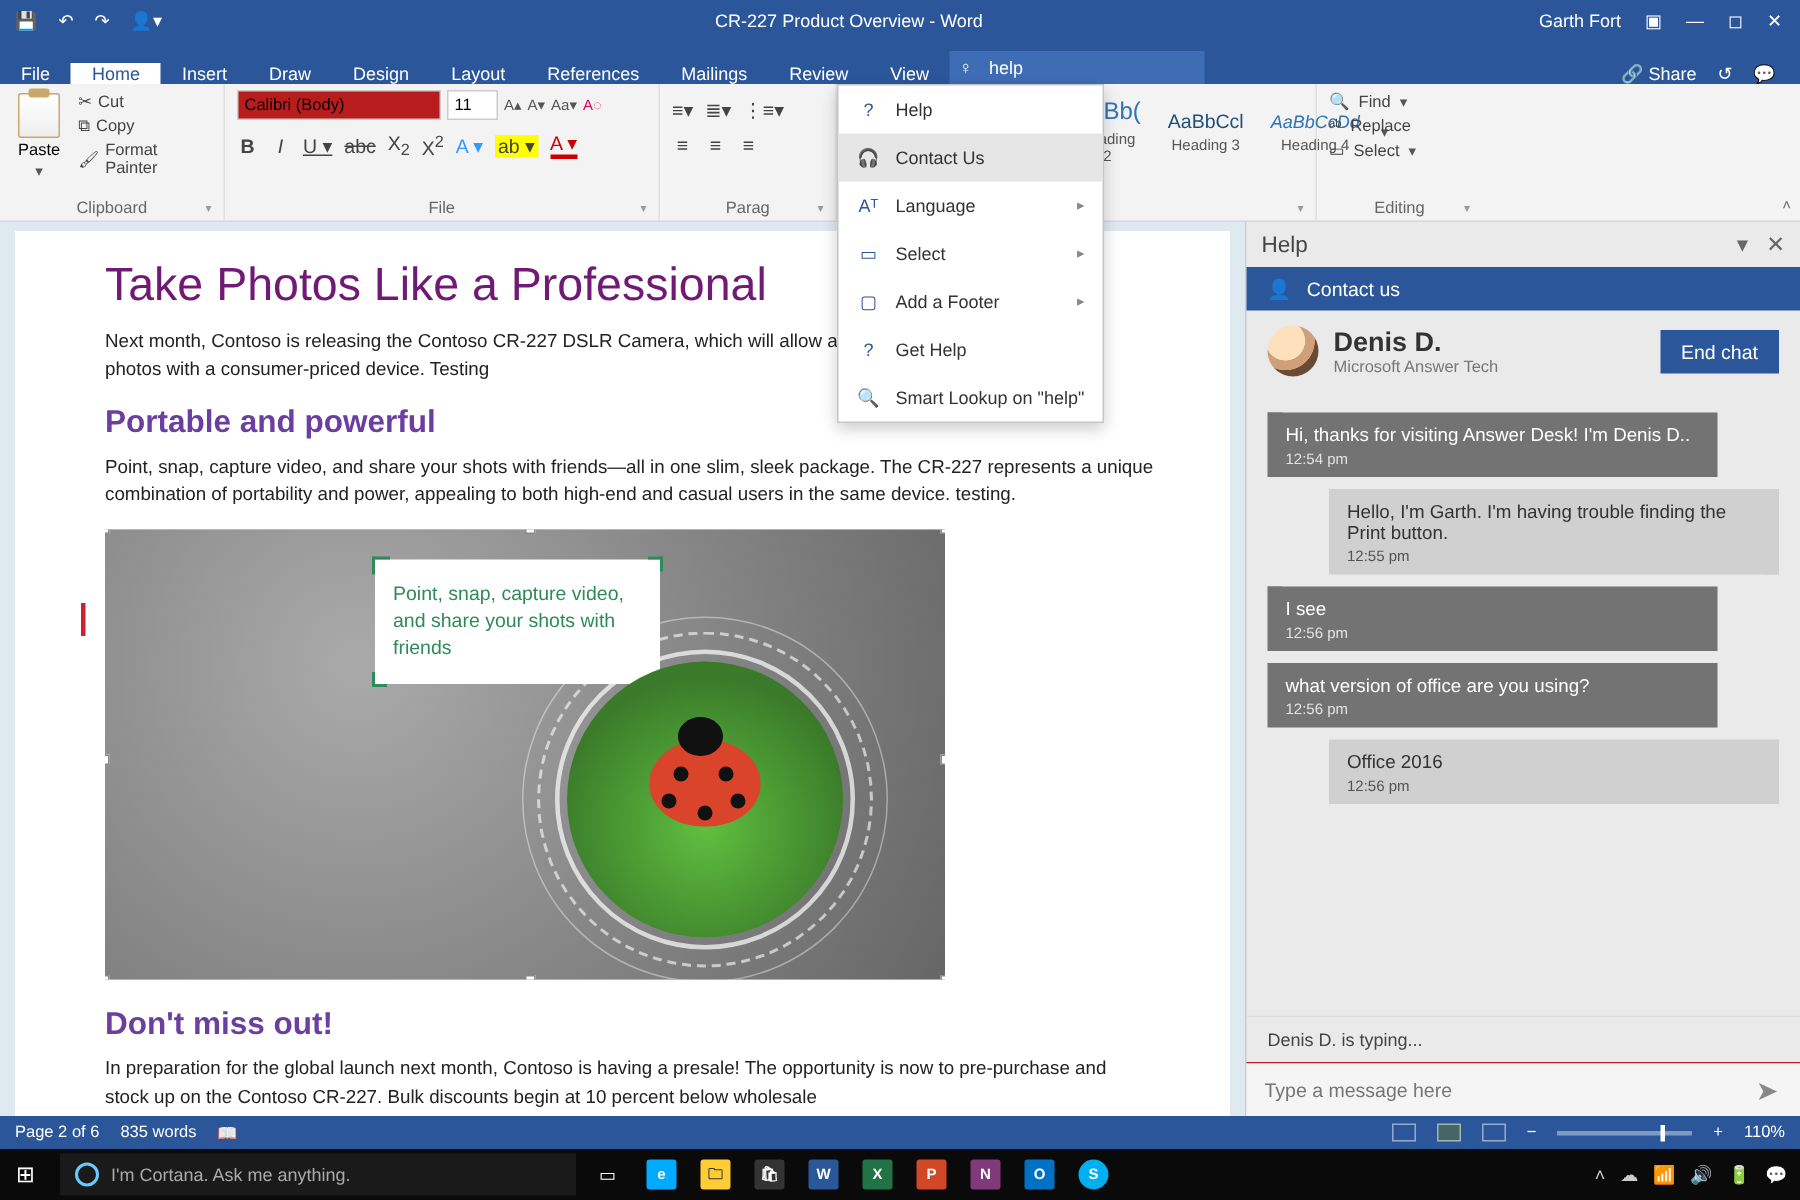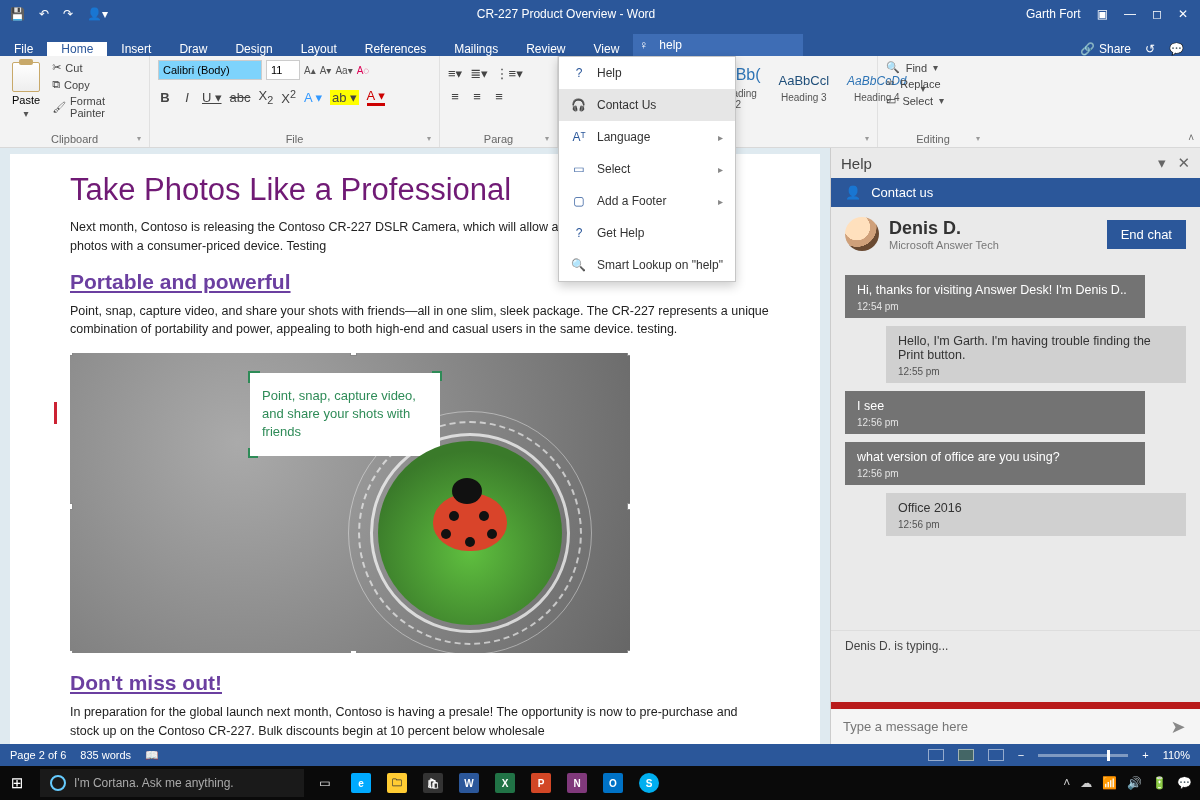--- a/index.html
+++ b/index.html
@@ -27,21 +27,21 @@
 .group { border-right: 1px solid #e0e0e0; padding: 4px 8px 2px 8px; display: flex; flex-direction: column; justify-content: space-between; font-size: 11px; }
 .group-label { text-align: center; color: #666; font-size: 11px; padding-top: 2px; position: relative; }
 .group-label::after { content: "▾"; font-size: 8px; position: absolute; right: 0; bottom: 2px; color: #999; }
 .group-body { display: flex; gap: 6px; align-items: flex-start; }
 .vstack { display: flex; flex-direction: column; gap: 2px; }
 .btn-sm { font-size: 11px; color: #444; display: flex; align-items: center; gap: 4px; padding: 1px 2px; cursor: pointer; }
 .paste-big { display:flex; flex-direction:column; align-items:center; gap:2px; padding: 2px 4px;}
 .paste-icon { width:28px; height:30px; background:linear-gradient(#fff,#eee); border:1px solid #c8a96a; border-radius:2px; position:relative;}
 .paste-icon::before{content:"";position:absolute;top:-4px;left:6px;width:14px;height:6px;background:#c8a96a;border-radius:2px;}
 .font-row { display:flex; align-items:center; gap:4px;}
-.font-select { border:1px solid #ccc; background:#7dd3fc; font-size:11px; padding:2px 4px; width:104px; height:20px;}
+.font-select { border:1px solid #ccc; background:#b91c1c; font-size:11px; padding:2px 4px; width:136px; height:20px;}
 .size-select { border:1px solid #ccc; background:#fff; font-size:11px; padding:2px 4px; width:34px; height:20px;}
 .style-row { display:flex; gap:8px; align-items:center; margin-top:6px; color:#444;}
 .style-row span { cursor:pointer; font-size:13px; min-width:14px; text-align:center;}
 .tiny { font-size:10px; color:#555; cursor:pointer;}
 .styles-gallery { display:flex; gap:10px; align-items:center; }
 .style-box { text-align:center; font-size:10px; color:#555; cursor:pointer; padding:2px 4px;}
 .style-box .prev { font-size:14px; color:#333; margin-bottom:4px;}
 .style-box .prev.h1 { color:#2e74b5; font-size:22px;}
 .style-box .prev.h2 { color:#2e74b5; font-size:16px;}
 .style-box .prev.h3 { color:#1f4e79; font-size:13px;}
@@ -55,21 +55,21 @@
 .tellme-dd .item.sel { background:#e6e6e6;}
 .tellme-dd .item .chev { margin-left:auto; color:#888; font-size:10px;}
 .dd-icon { width:16px; text-align:center; color:#2b579a;}
 
 
 .workarea { flex:1; display:flex; overflow:hidden; background:#e6e6e6;}
 .doc-scroll { flex:1; overflow:hidden; background:#dfeaf0; padding:0; position:relative;}
 .page { background:#fff; margin:6px 10px; padding:18px 50px 18px 60px; height:100%; position:relative;}
 .h-title { color:#701a75; font-size:31px; font-weight:400; margin-bottom:10px;}
 .body-text { font-size:12.5px; color:#222; line-height:1.5; margin-bottom:14px;}
-.h-sub { color:#6b3fa0; font-size:21px; margin-bottom:8px;text-decoration:underline;}
+.h-sub { color:#6b3fa0; font-size:21px; margin-bottom:8px;}
 .revision-bar { position:absolute; left:44px; width:3px; background:#c23; }
 .rb1 { top:248px; height:22px;}
 .img-block { width:560px; height:300px; background:#888; position:relative; margin:8px 0 18px 0; overflow:hidden;}
 .img-bg { position:absolute; inset:0; background: radial-gradient(circle at 30% 30%, #aaa, #666); filter:grayscale(1);}
 .callout { position:absolute; top:20px; left:180px; width:190px; background:#fff; padding:14px 12px; font-size:13px; color:#2e8b57; text-align:left; line-height:1.4;}
 .callout::before,.callout::after{content:"";position:absolute;width:10px;height:10px;border:2px solid #2e8b57;}
 .callout::before{top:-2px;left:-2px;border-right:none;border-bottom:none;}
 .callout::after{bottom:-2px;right:-2px;border-left:none;border-top:none;}
 .callout .c2{position:absolute;top:-2px;right:-2px;width:10px;height:10px;border:2px solid #2e8b57;border-left:none;border-bottom:none;}
 .callout .c3{position:absolute;bottom:-2px;left:-2px;width:10px;height:10px;border:2px solid #2e8b57;border-right:none;border-top:none;}
@@ -95,35 +95,35 @@
 .agent-title { font-size:11px; color:#777;}
 .endchat { margin-left:auto; background:#2b579a; color:#fff; border:none; padding:7px 14px; font-size:13px; cursor:pointer;}
 .chat { flex:1; padding:6px 14px 0 14px; overflow:hidden;}
 .msg { margin:8px 0; max-width:300px; padding:8px 12px 6px 12px; font-size:12.5px; position:relative;}
 .msg .time { font-size:10px; opacity:.8; margin-top:4px;}
 .msg.left { background:#737373; color:#fff;}
 .msg.left::before{content:"";position:absolute;left:-10px;top:0;border:10px solid transparent;border-right-color:#737373;border-top:0;}
 .msg.right { background:#d0d0d0; color:#333; margin-left:auto;}
 .msg.right::after{content:"";position:absolute;right:-10px;bottom:0;border:10px solid transparent;border-left-color:#d0d0d0;border-bottom:0;}
 .typing { font-size:12px; color:#444; padding:8px 14px; border-top:1px solid #ddd;}
-.chat-input { display:flex; border-top:7px solid #b91c1c;margin-top:41px;}
+.chat-input { display:flex; border-top:1px solid #b91c1c;}
 .chat-input input { flex:1; border:none; padding:10px 12px; font-size:13px; background:#f5f5f5; outline:none;}
 .chat-input button { width:44px; border:none; background:#f5f5f5; color:#888; font-size:18px; cursor:pointer;}
 
 
 .statusbar { height:22px; background:#2b579a; color:#fff; font-size:11px; display:flex; align-items:center; padding:0 10px; gap:14px;}
 .statusbar .spacer{flex:1;}
 .view-btn{width:16px;height:12px;border:1px solid rgba(255,255,255,.5);}
 .zoom-slider{width:90px;height:3px;background:rgba(255,255,255,.4);position:relative;}
 .zoom-slider::after{content:"";position:absolute;right:18px;top:-4px;width:3px;height:11px;background:#fff;}
 
 
 .taskbar { height:34px; background:#0a0a0a; display:flex; align-items:center; color:#fff; font-size:12px; gap:6px; padding-right:8px;}
 .taskbar .win { width:34px; text-align:center; font-size:15px;}
-.cortana { display:flex; align-items:center; gap:8px; background:#1a1a1a; padding:4px 10px; width:264px; height:28px; color:#aaa;}
+.cortana { display:flex; align-items:center; gap:8px; background:#1a1a1a; padding:4px 10px; width:344px; height:28px; color:#aaa;}
 .cortana .ring{width:16px;height:16px;border:2px solid #6cf;border-radius:50%;}
 .tb-icon { width:30px; height:28px; display:flex; align-items:center; justify-content:center; cursor:pointer;}
 .app-icn{width:20px;height:20px;display:flex;align-items:center;justify-content:center;font-size:10px;font-weight:bold;color:#fff;border-radius:2px;}
 .taskbar .spacer{flex:1;}
 .tray{display:flex;gap:10px;align-items:center;color:#ccc;}
 </style>
 </head>
 <body>
 
 <div class="titlebar">

